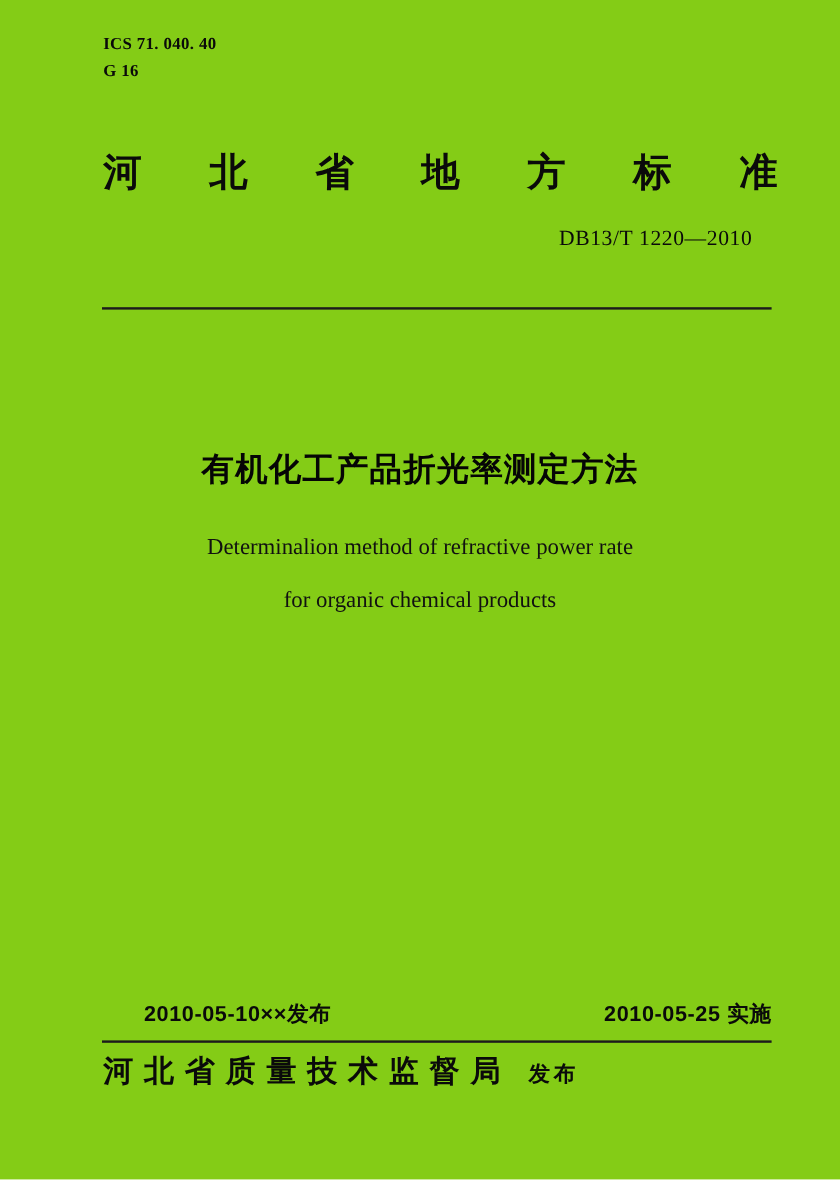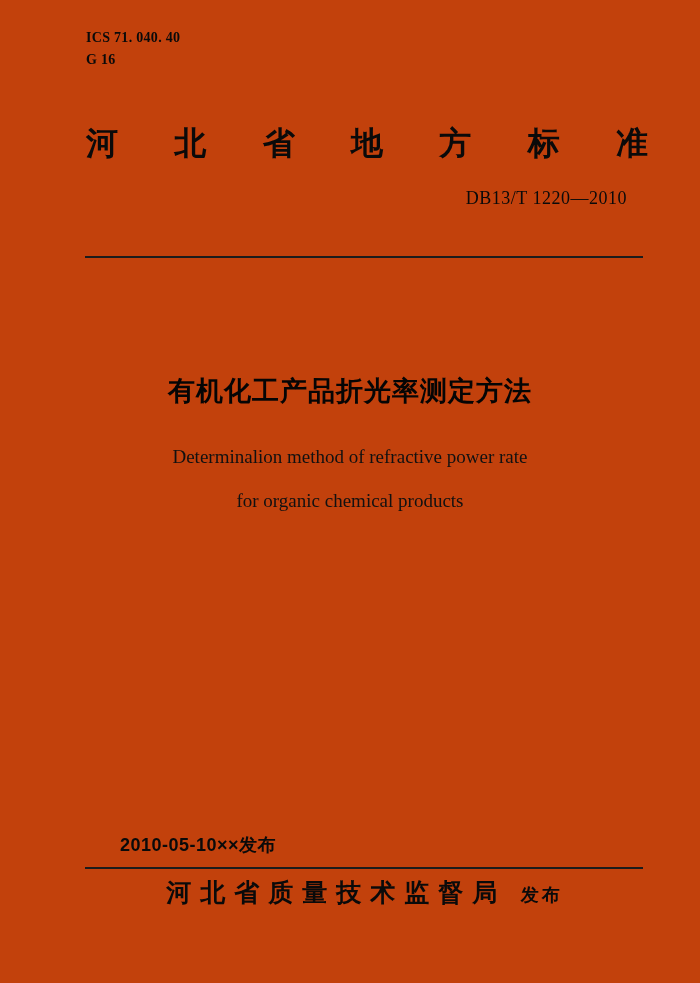--- a/index.html
+++ b/index.html
@@ -2,21 +2,21 @@
 <html><head>
 <meta charset="utf-8">
 <style>
   * { margin: 0; padding: 0; box-sizing: border-box; }
   html, body { background: #ffffff; }
   .page {
     position: relative;
     width: 700px;
     height: 983px;
     margin: 0 auto;
-    background: #c2410c;
+    background: #84cc16;
     color: #0a0a0a;
     overflow: hidden;
     font-family: "Liberation Serif", serif;
   }
   .ics-block {
     position: absolute;
     left: 86px;
     top: 27px;
     font-family: "Liberation Serif", serif;
     font-size: 14px;
@@ -99,21 +99,20 @@
     font-weight: bold;
     font-size: 18px;
     letter-spacing: 0.5px;
     margin-left: 35px;
   }
   .publisher-row {
     position: absolute;
     left: 86px;
     right: 57px;
     top: 876px;
-    text-align: center;
     font-family: "Liberation Sans", sans-serif;
     font-weight: bold;
     white-space: nowrap;
   }
   .publisher-name {
     font-size: 25px;
     letter-spacing: 9px;
     color: #0a0a0a;
   }
   .publisher-label {
@@ -147,20 +146,21 @@
   <div class="doc-number">DB13/T 1220—2010</div>
 
   <div class="rule rule-top"></div>
 
   <div class="title-zh">有机化工产品折光率测定方法</div>
   <div class="title-en title-en-2">for organic chemical products</div>
   <div class="title-en title-en-1">Determinalion method of refractive power rate</div>
 
   <div class="date-row">
     <span>2010-05-10××发布</span>
+    <span>2010-05-25 实施</span>
   </div>
 
   <div class="rule rule-bottom"></div>
 
   <div class="publisher-row">
     <span class="publisher-name">河北省质量技术监督局</span>
     <span class="publisher-label">发布</span>
   </div>
 
 </div>

